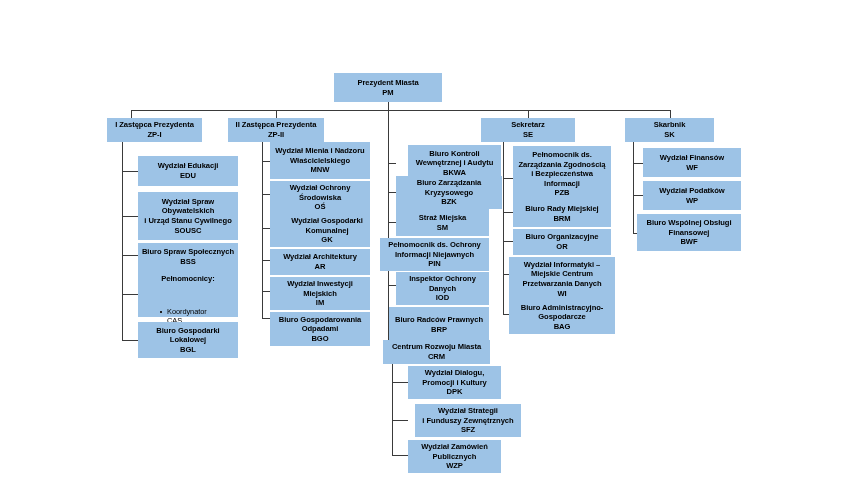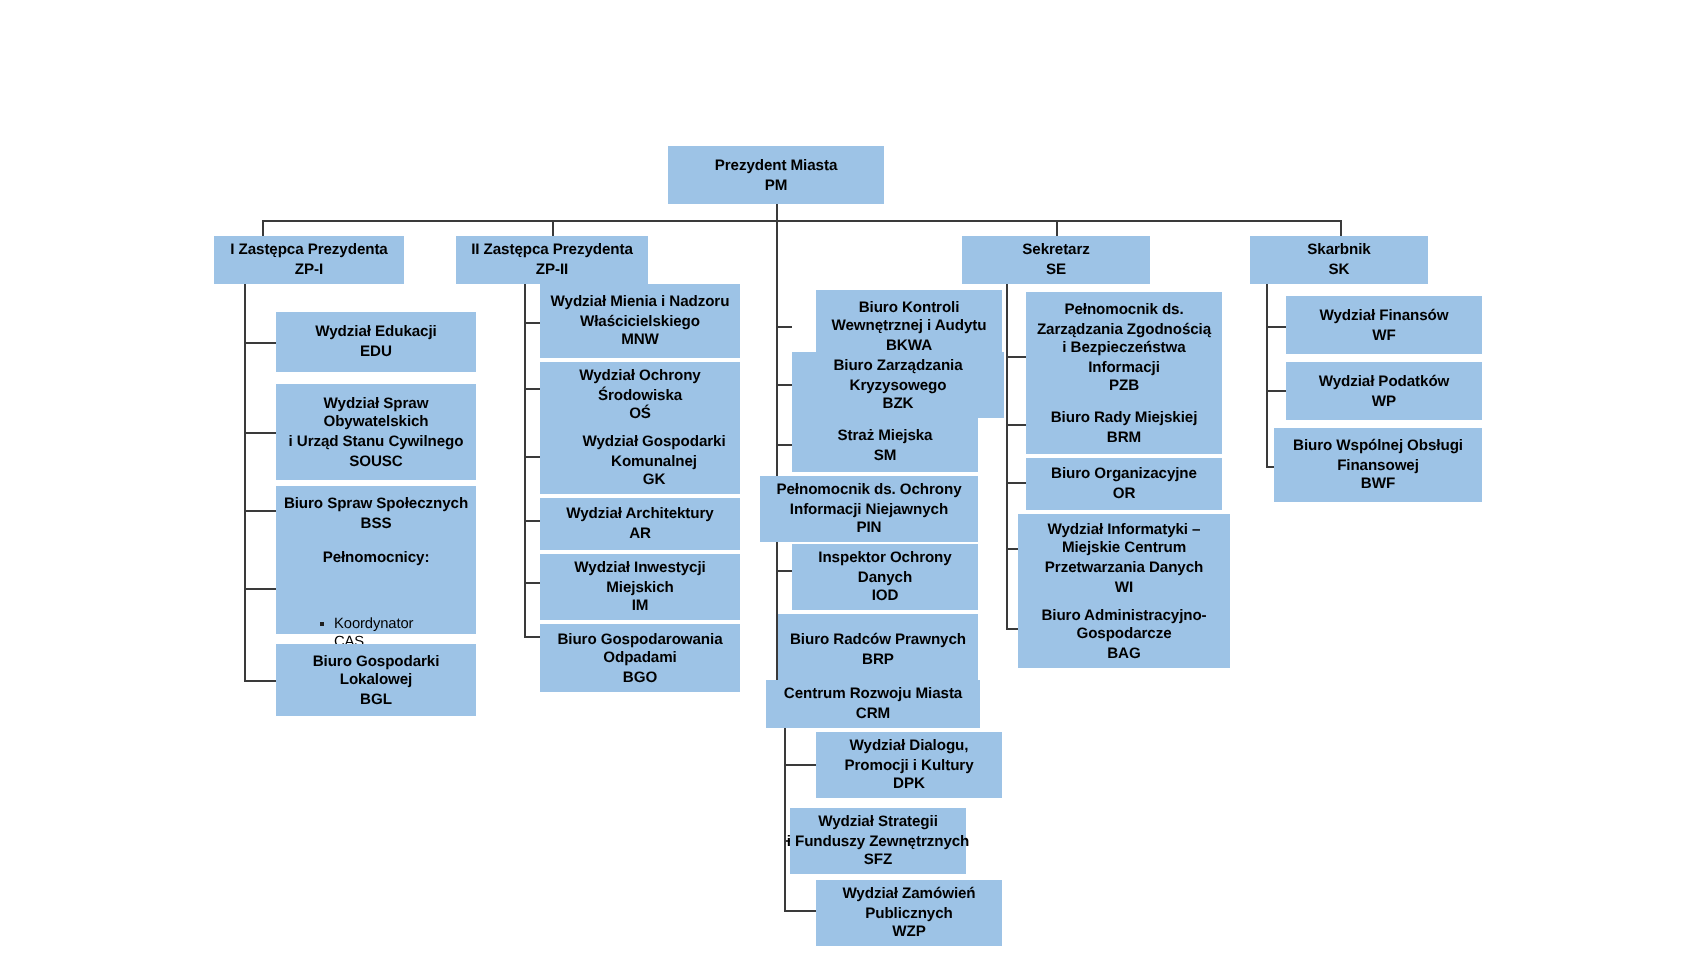--- a/index.html
+++ b/index.html
@@ -236,21 +236,21 @@
     <span class="ln">Centrum Rozwoju Miasta</span>
     <span class="ln">CRM</span>
   </div>
 
   <div class="node" style="left:408px;top:366px;width:93px;height:33px;">
     <span class="ln">Wydział Dialogu,</span>
     <span class="ln">Promocji i Kultury</span>
     <span class="ln">DPK</span>
   </div>
 
-  <div class="node" style="left:395px;top:404px;width:88px;height:33px;">
+  <div class="node" style="left:415px;top:404px;width:106px;height:33px;">
     <span class="ln">Wydział Strategii</span>
     <span class="ln">i Funduszy Zewnętrznych</span>
     <span class="ln">SFZ</span>
   </div>
 
   <div class="node" style="left:408px;top:440px;width:93px;height:33px;">
     <span class="ln">Wydział Zamówień</span>
     <span class="ln">Publicznych</span>
     <span class="ln">WZP</span>
   </div>

